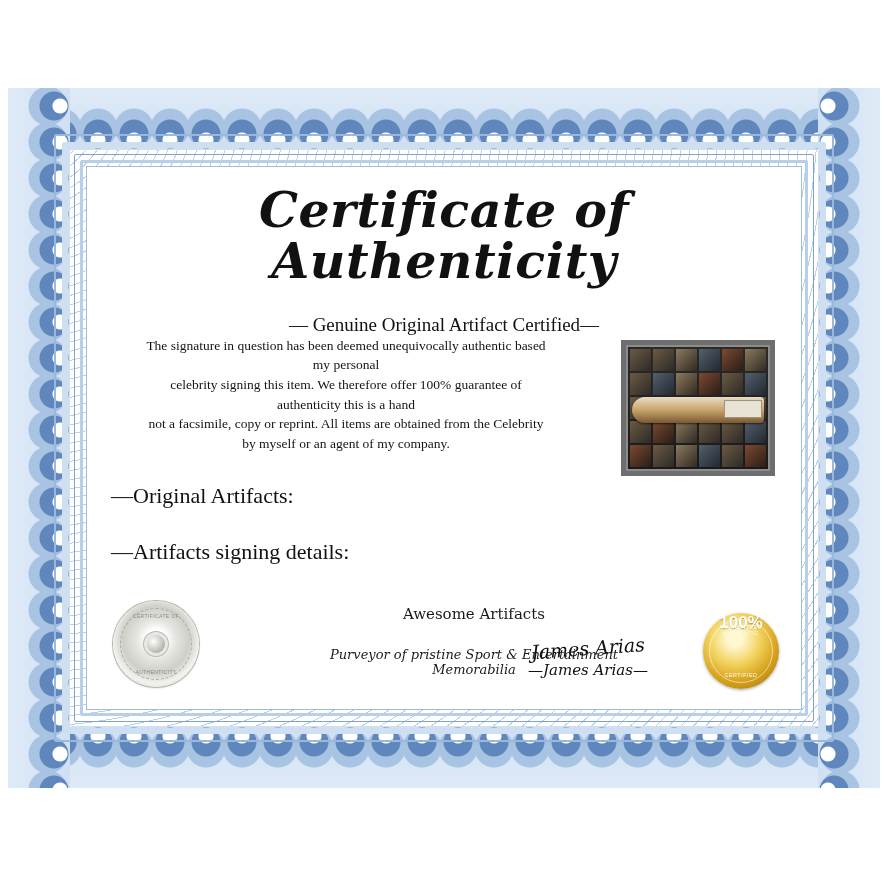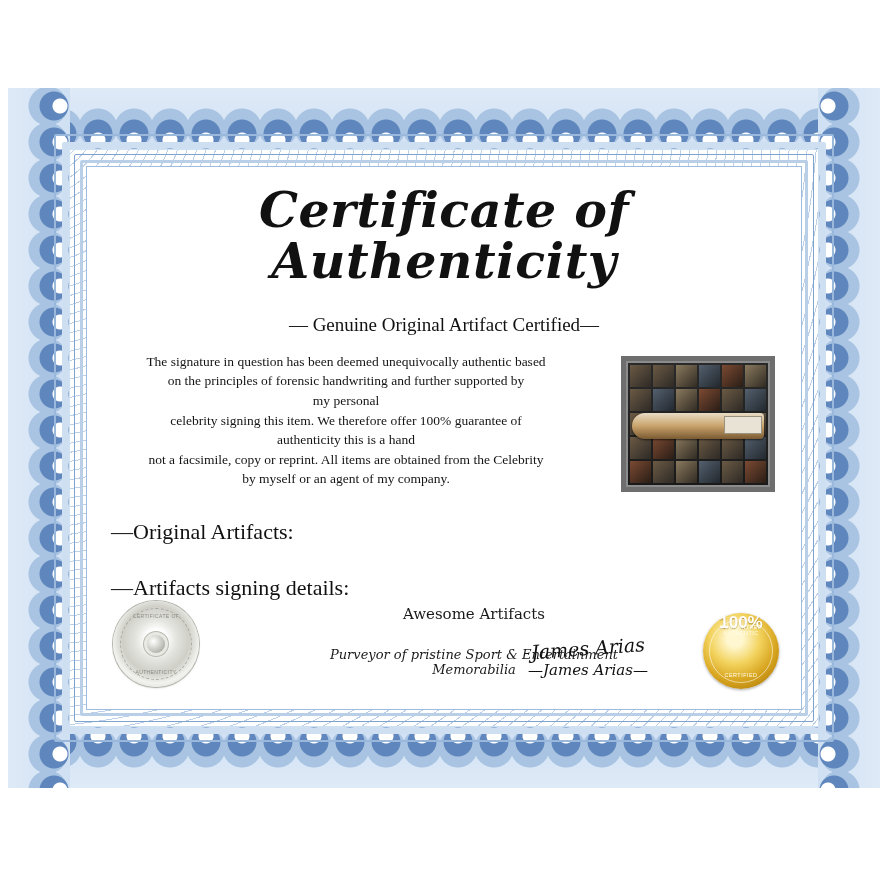--- a/index.html
+++ b/index.html
@@ -138,21 +138,20 @@
     text-align: center;
     font-family: "Liberation Serif", serif;
     font-size: 19px;
     color: #111111;
     margin-top: 26px;
   }
 
   
   .body-wrap {
     position: relative;
-    margin-top: 16px;
     padding: 0 16px;
   }
 
   .body-text {
     width: 470px;
     margin-left: 8px;
     text-align: center;
     font-family: "Liberation Serif", serif;
     font-size: 13.5px;
     line-height: 1.45;
@@ -418,21 +417,20 @@
             <div class="cell"></div>
             <div class="cell"></div>
             <div class="cell"></div>
           </div>
           <div class="guitar"></div>
           <div class="plate"></div>
         </div>
 
         <div class="body-text">
           <p>The signature in question has been deemed unequivocally authentic based</p>
-          <p>on the principles of  forensic handwriting and further supported by</p>
           <p>my personal</p>
           <p>celebrity signing this item. We therefore offer 100% guarantee of</p>
           <p>authenticity this is a hand</p>
           <p>not a facsimile, copy or reprint. All items are obtained from the Celebrity</p>
           <p>by myself or an agent of my company.</p>
         </div>
 
         <div id="sec-originals" class="section-line">—Original Artifacts:</div>
 
         <div id="sec-signing" class="section-line">—Artifacts signing details:</div>

